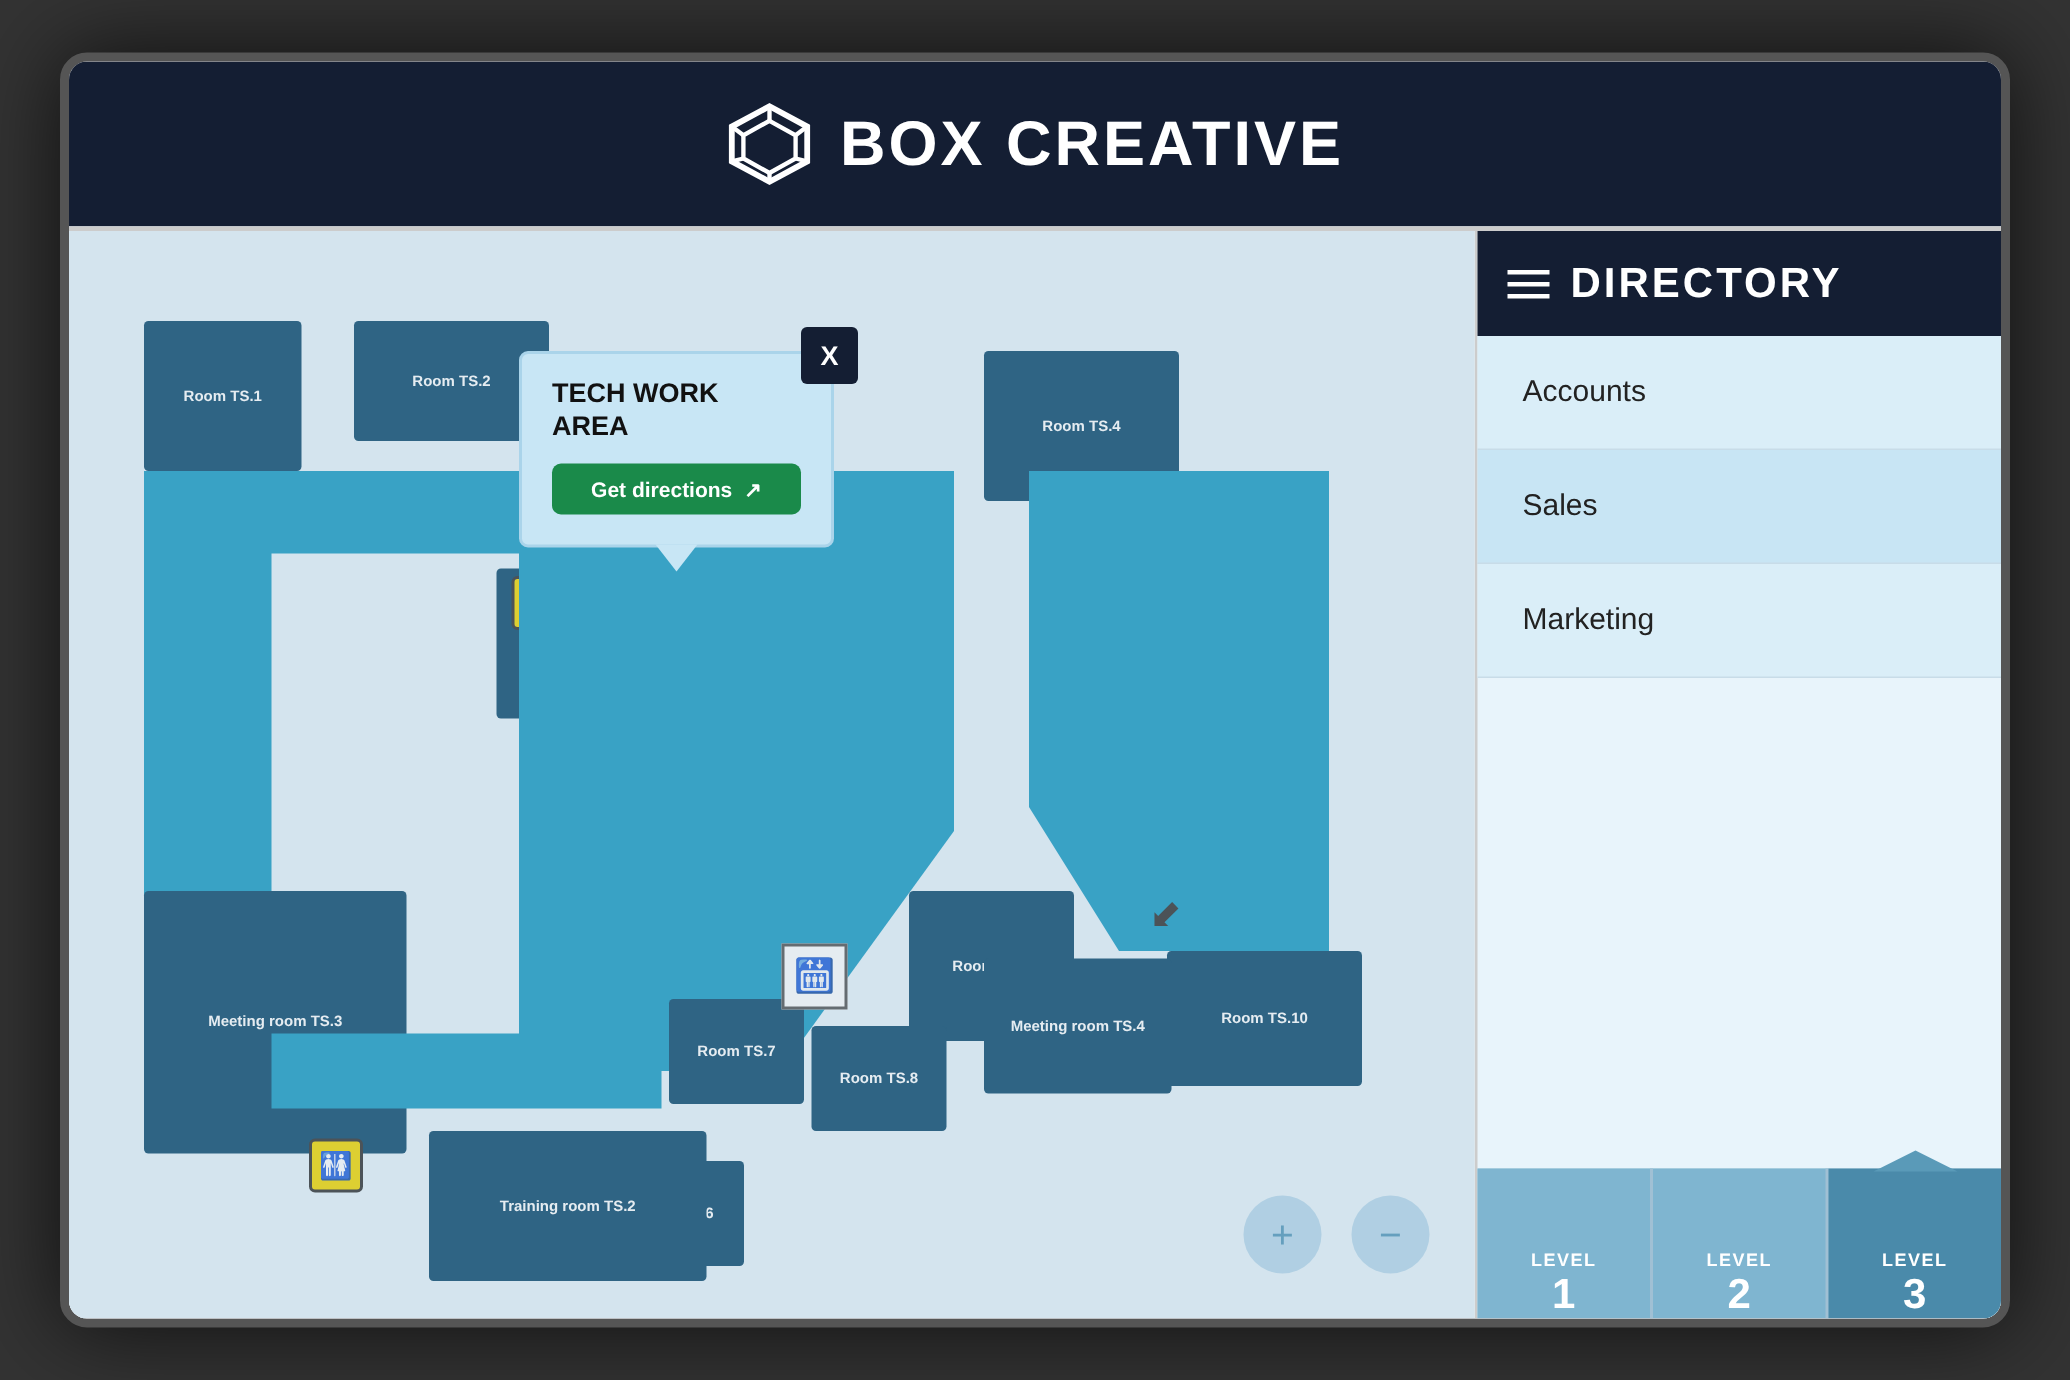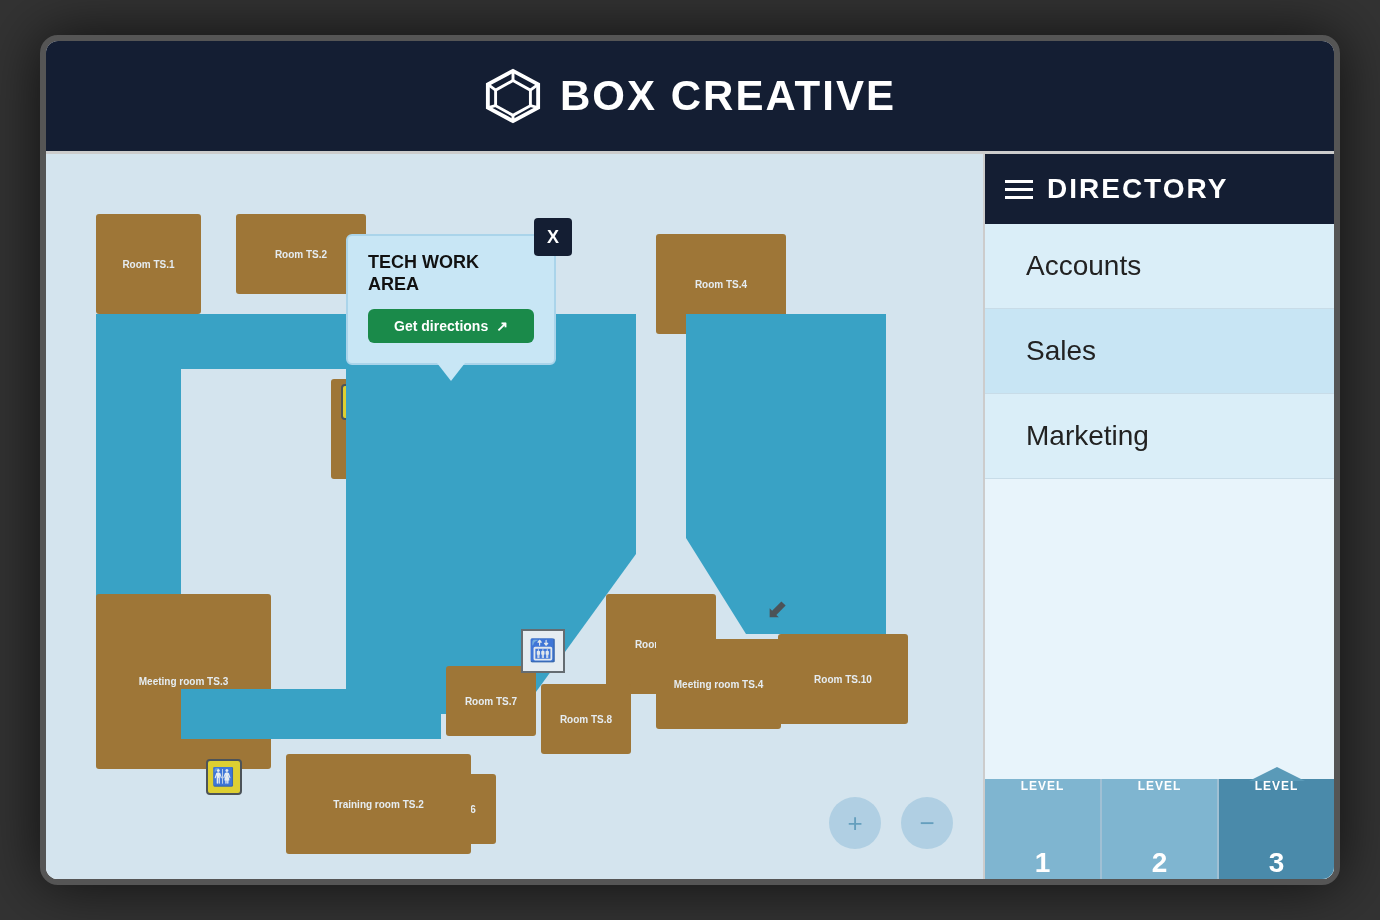--- a/index.html
+++ b/index.html
@@ -64,21 +64,21 @@
     .floor-plan {
       position: absolute;
       top: 30px;
       left: 40px;
       width: 840px;
       height: 720px;
     }
     
     .room {
       position: absolute;
-      background: #a16207;
+      background: #0c4a6e;
       border-radius: 3px;
       display: flex;
       align-items: center;
       justify-content: center;
       text-align: center;
       color: #fff;
       font-size: 11px;
       font-weight: 600;
       line-height: 1.3;
     }
@@ -239,22 +239,22 @@
       font-size: 28px;
       font-weight: 900;
       letter-spacing: 2px;
     }
     .directory-items {
       flex: 1;
       display: flex;
       flex-direction: column;
     }
     .directory-item {
-      padding: 26px 41px;
-      font-size: 28px;
+      padding: 26px 30px;
+      font-size: 20px;
       font-weight: 500;
       color: #222;
       cursor: pointer;
       border-bottom: 1px solid #c8dce8;
     }
     .directory-item:nth-child(odd) {
       background: #daeef8;
     }
     .directory-item:nth-child(even) {
       background: #c8e5f4;
@@ -264,21 +264,21 @@
       display: flex;
       gap: 0;
       height: 100px;
       background: #b0cfe0;
     }
     .level-btn {
       flex: 1;
       display: flex;
       flex-direction: column;
       align-items: center;
-      justify-content: space-between;
+      justify-content: flex-end;
       background: #7fb5d0;
       cursor: pointer;
       border: none;
       border-right: 2px solid #a0c0d4;
       color: #fff;
       font-size: 13px;
       font-weight: 700;
     }
     .level-btn:last-child {
       border-right: none;

